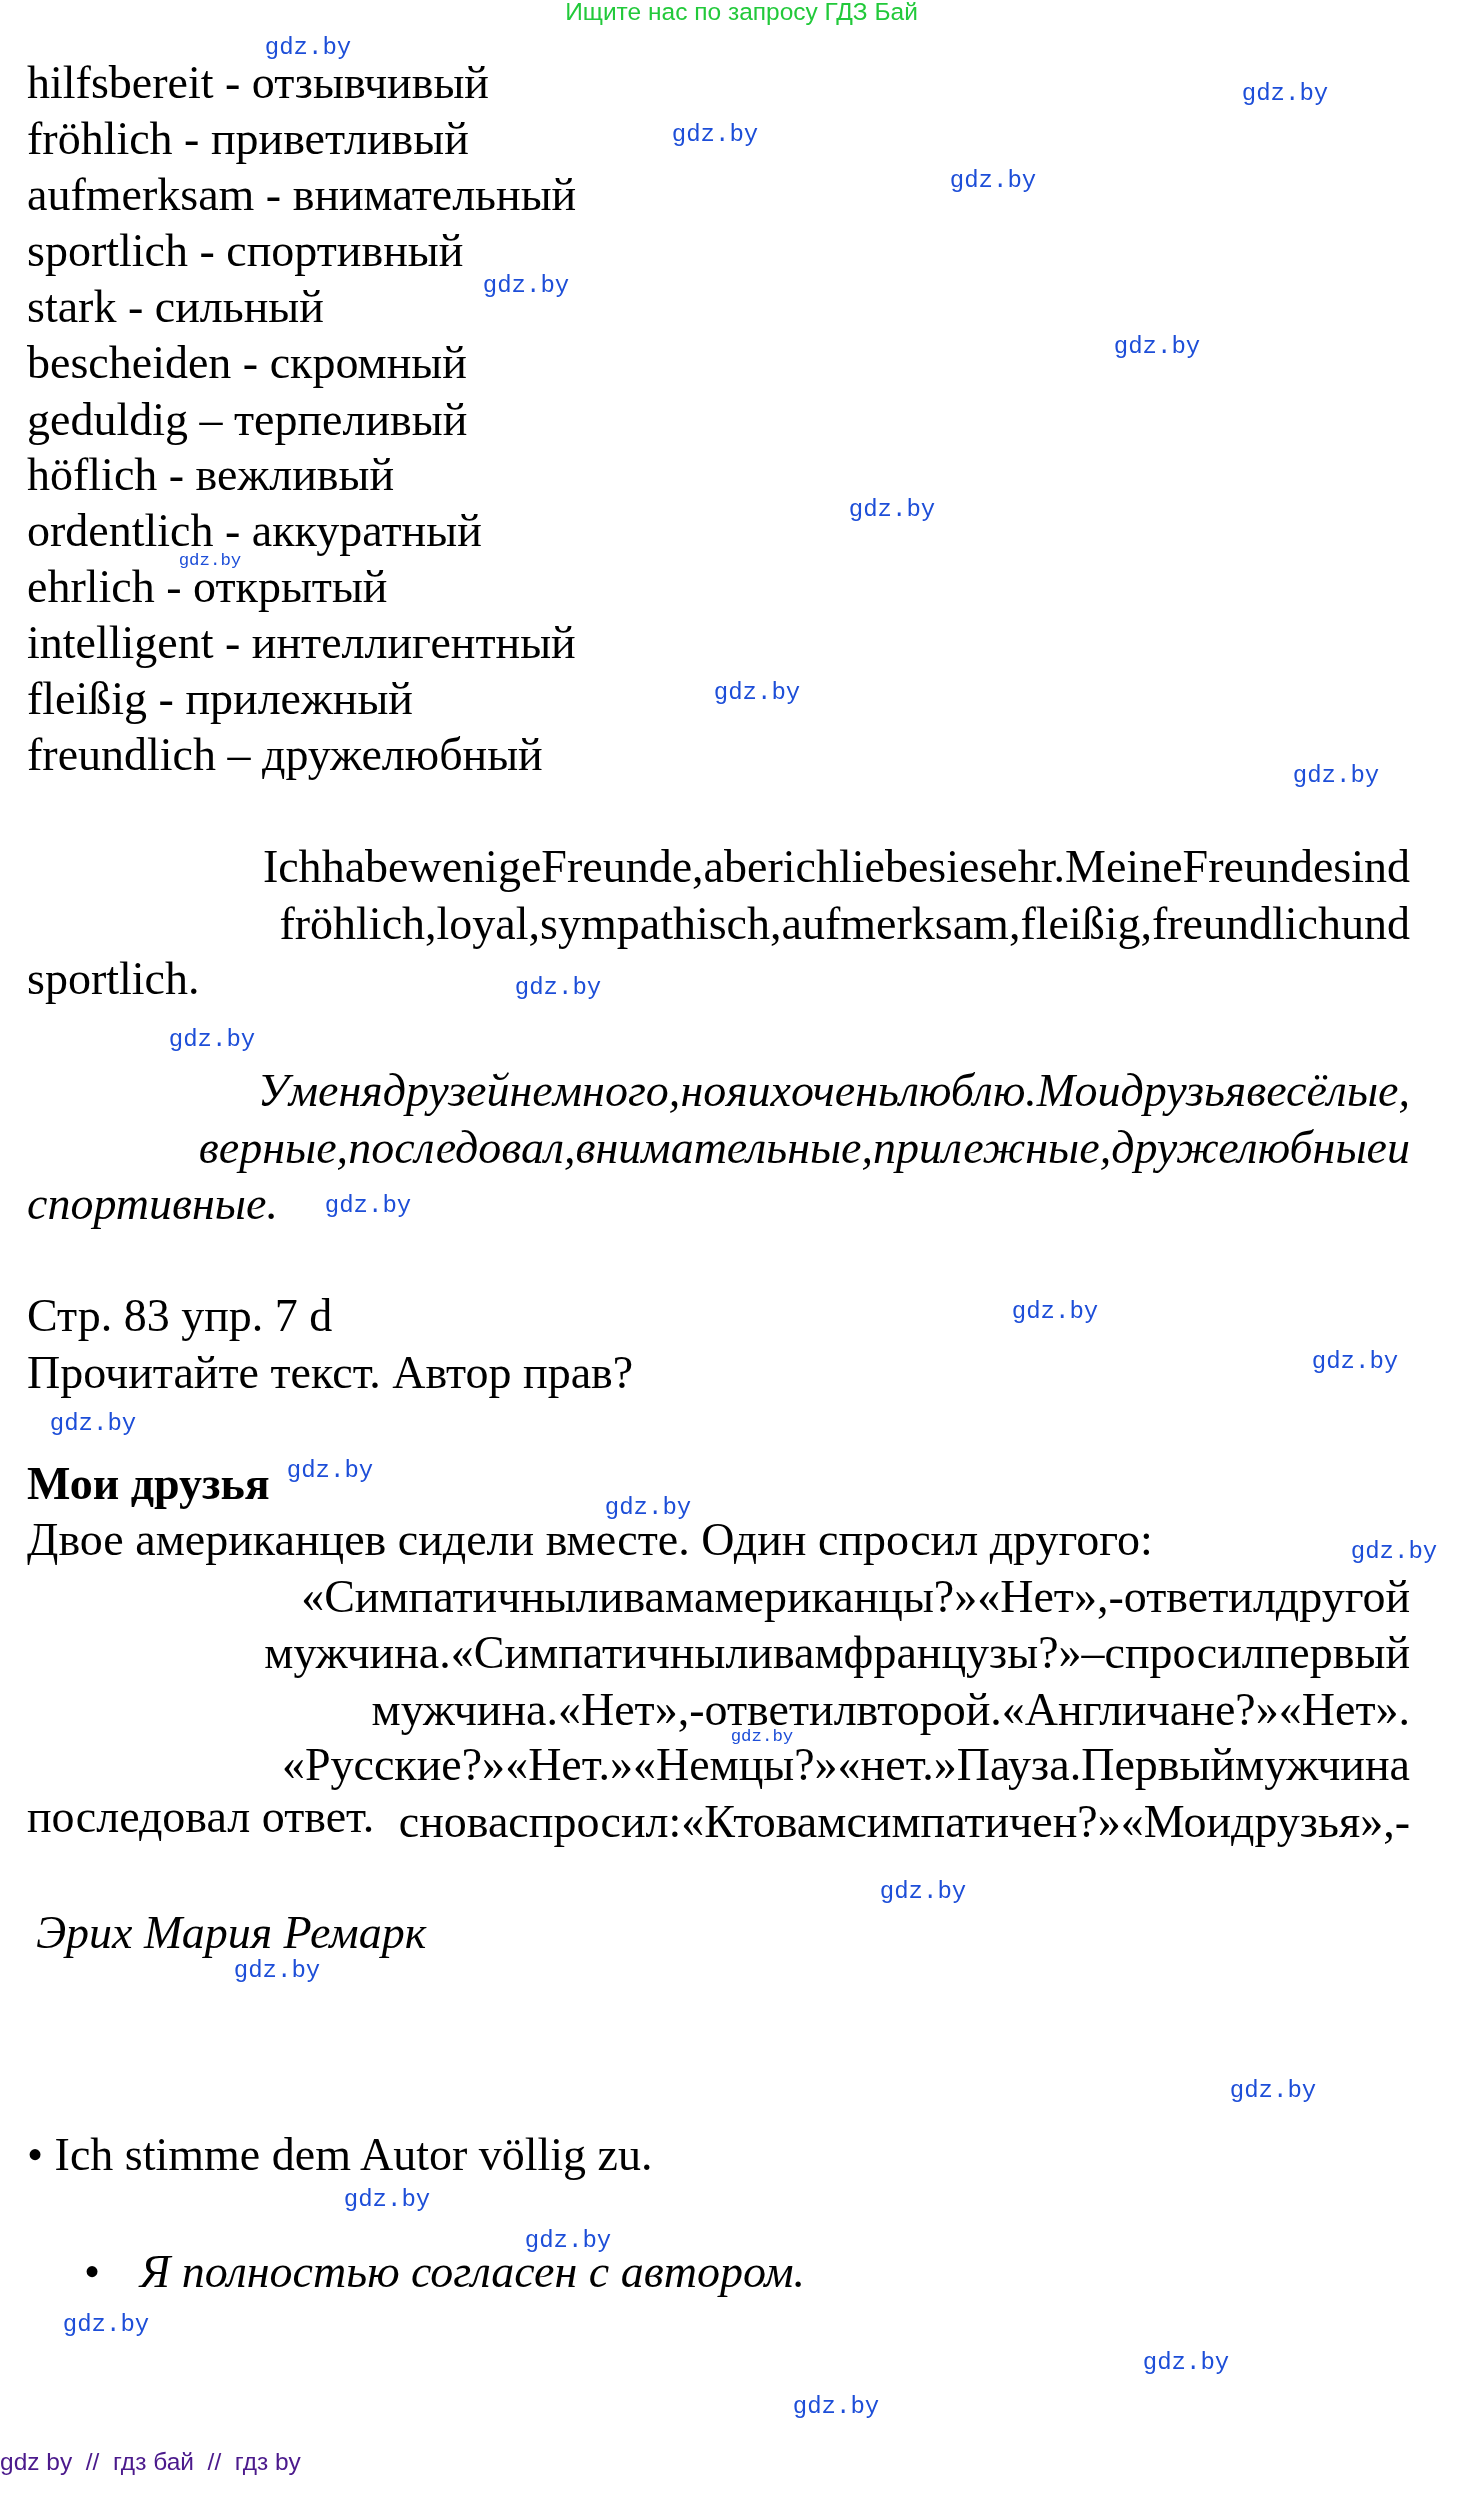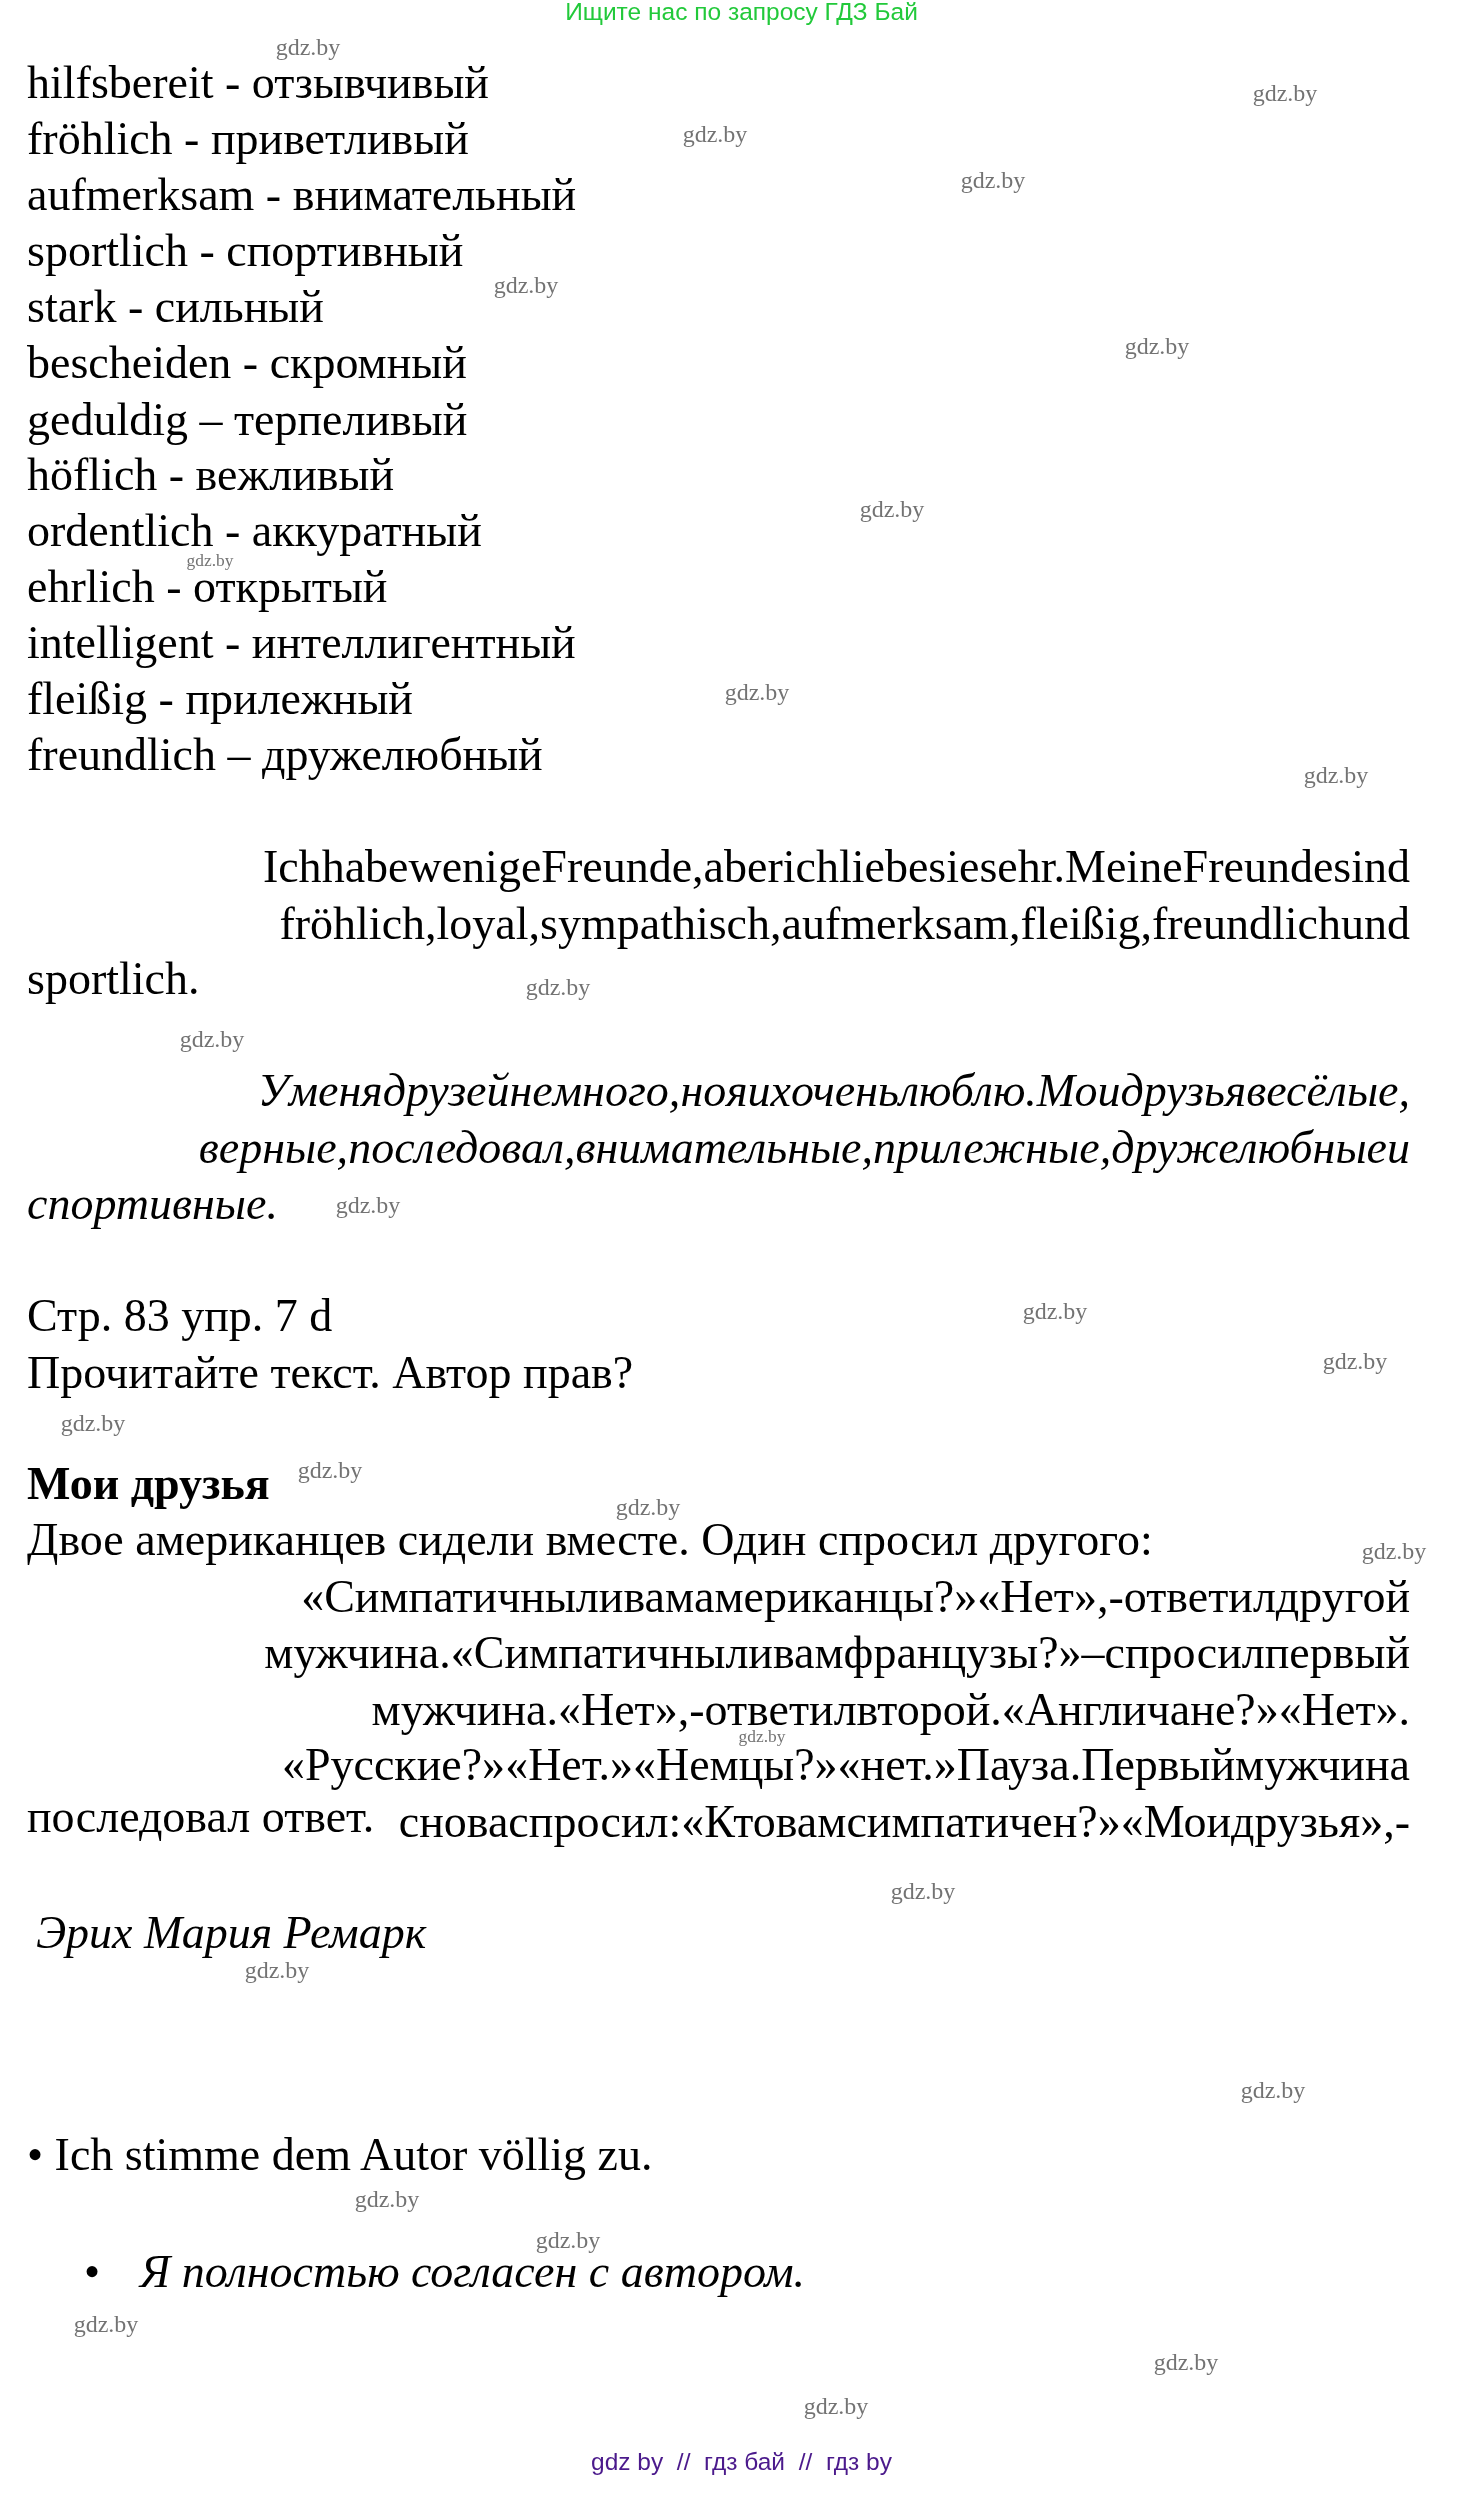--- a/index.html
+++ b/index.html
@@ -14,32 +14,32 @@
     position: absolute; left: 27px; width: 1383px;
     font-family: "Liberation Serif", "DejaVu Serif", serif;
     font-size: 46px; line-height: 57px; height: 57px; color: #000;
     text-align: justify; text-align-last: justify; white-space: nowrap;
     display: flex; justify-content: flex-end;
   }
   .just span { display: inline-block; }
   .italic { font-style: italic; }
   .bold { font-weight: bold; }
   .wm {
-    position: absolute; font-family: Liberation Serif, serif;
-    font-size: 24px; line-height: 25px; color: #737373; white-space: nowrap;
+    position: absolute; font-family: Liberation Mono, monospace;
+    font-size: 24px; line-height: 25px; color: #1d4ed8; white-space: nowrap;
     transform: translate(-50%, -50%);
   }
   .wm.small { font-size: 17.4px; line-height: 19px; }
   .top-banner {
     position: absolute; left: 0; top: 0; width: 1483px; text-align: center;
     font-family: "Liberation Sans", "DejaVu Sans", sans-serif;
     font-size: 24.5px; line-height: 28.5px; top: -1.6px;
   }
   .footer {
-    position: absolute; left: 0; top: 2446px; width: 1483px; text-align: center;
+    position: absolute; left: 0; top: 2446px; width: 1483px; text-align: left;
     font-family: "Liberation Sans", "DejaVu Sans", sans-serif;
     font-size: 24.5px; line-height: 32px;
   }
 </style>
 </head>
 <body>
 
 <div class="page">
 
   <div class="top-banner">

